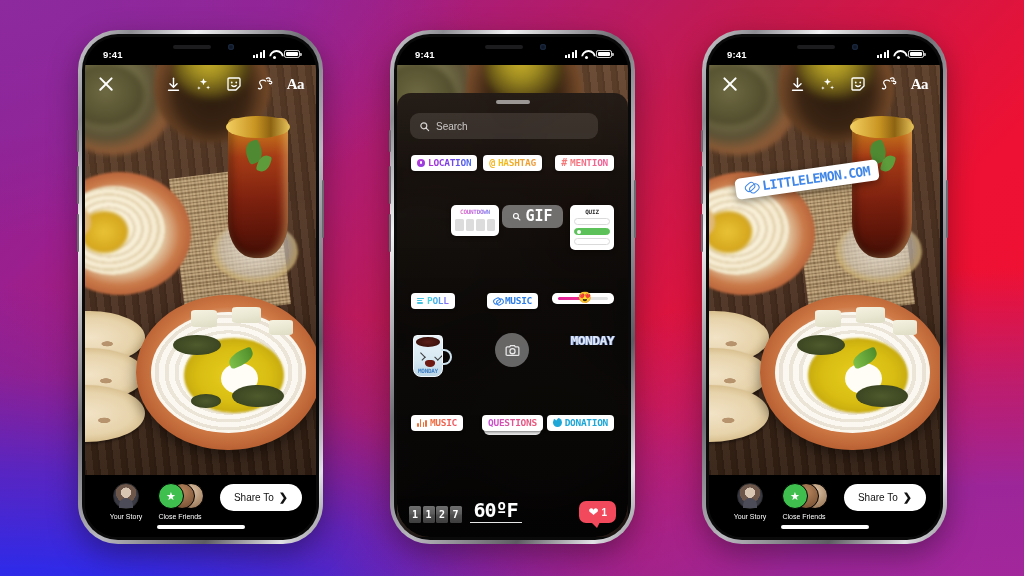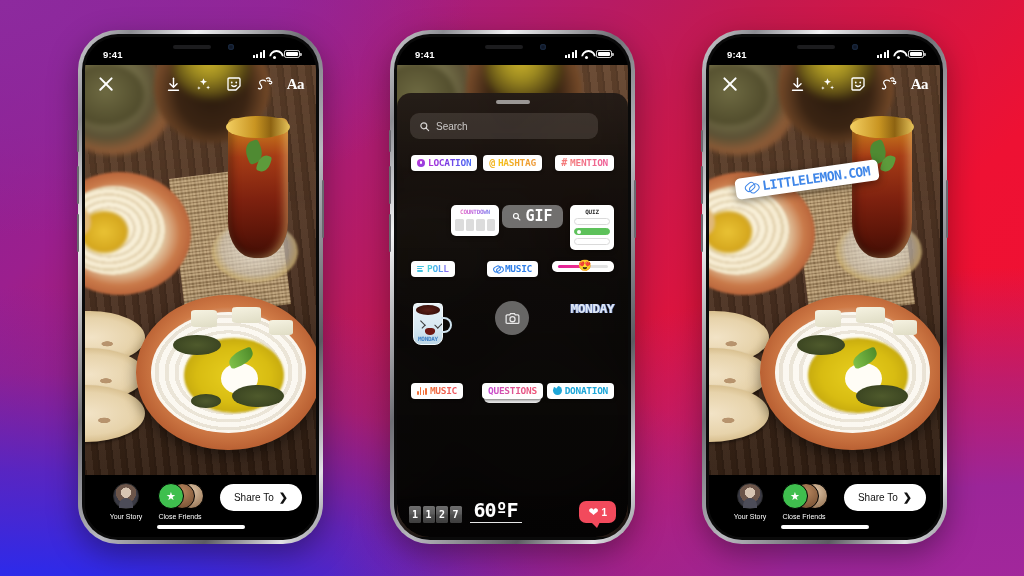--- a/index.html
+++ b/index.html
@@ -334,21 +334,21 @@
   .tray-search {
     margin:9px 20px 0 3px; height:26px; border-radius:9px;
     background:rgba(120,110,104,0.30);
     display:flex; align-items:center; gap:6px; padding:4px 9px;
   }
   .tray-search .ph { color:rgba(255,255,255,0.72); font-size:10px; }
   .sticker-grid { padding:16px 4px 0 4px; }
   .srow { display:flex; align-items:flex-start; justify-content:space-between; }
   .srow.r1 { margin-top:0; height:24px; }
   .srow.r2 { margin-top:26px; height:46px;margin-left:40px; }
-  .srow.r3 { margin-top:10px; height:22px; }
+  .srow.r3 { margin-top:42px; height:22px; }
   .srow.r4 { margin-top:26px; height:22px; }
   .srow.r5 { margin-top:18px; height:56px; }
   .scell { display:flex; align-items:center; justify-content:center; }
   .scell.left{ width:33%; justify-content:flex-start;}
   .scell.mid{ width:34%; }
   .scell.right{ width:33%; justify-content:flex-end;}
 
   
   .pill {
     background:#fff; border-radius:4px; padding:3px 6px;

